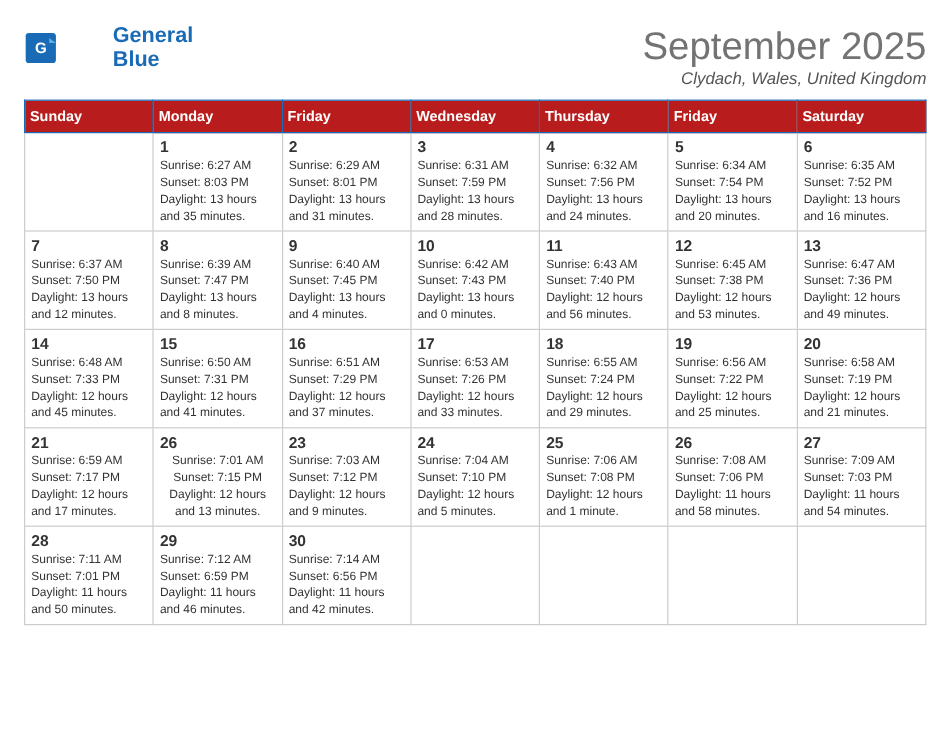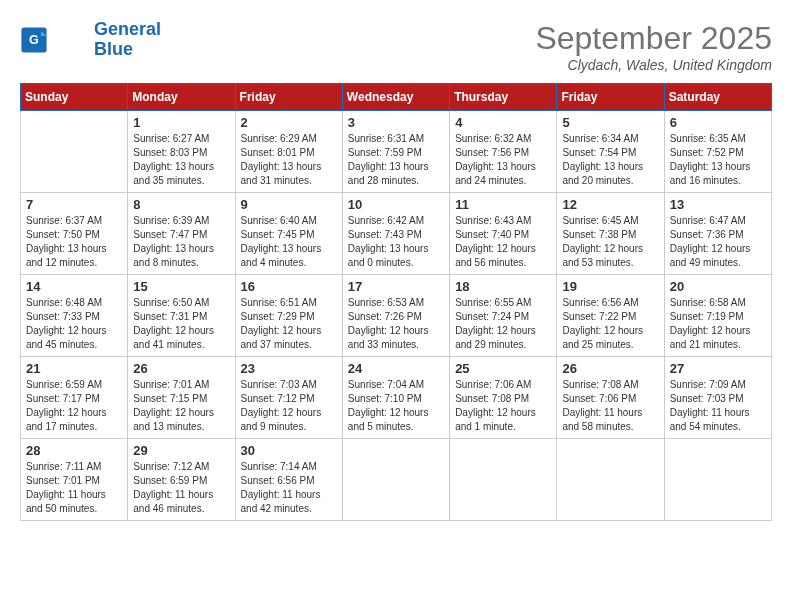--- a/index.html
+++ b/index.html
@@ -268,21 +268,21 @@
       <tr>
         <td>
           <div class="day-num">21</div>
           <div class="day-info" style="white-space: pre-line;">Sunrise: 6:59 AM
 Sunset: 7:17 PM
 Daylight: 12 hours
 and 17 minutes.</div>
         </td>
         <td>
           <div class="day-num">26</div>
-          <div class="day-info" style="white-space: pre-line;">Sunrise: 7:01 AM
+          <div class="day-info" style="white-space: pre-line; text-align: center;">Sunrise: 7:01 AM
 Sunset: 7:15 PM
 Daylight: 12 hours
 and 13 minutes.</div>
         </td>
         <td>
           <div class="day-num">23</div>
           <div class="day-info" style="white-space: pre-line;">Sunrise: 7:03 AM
 Sunset: 7:12 PM
 Daylight: 12 hours
 and 9 minutes.</div>

